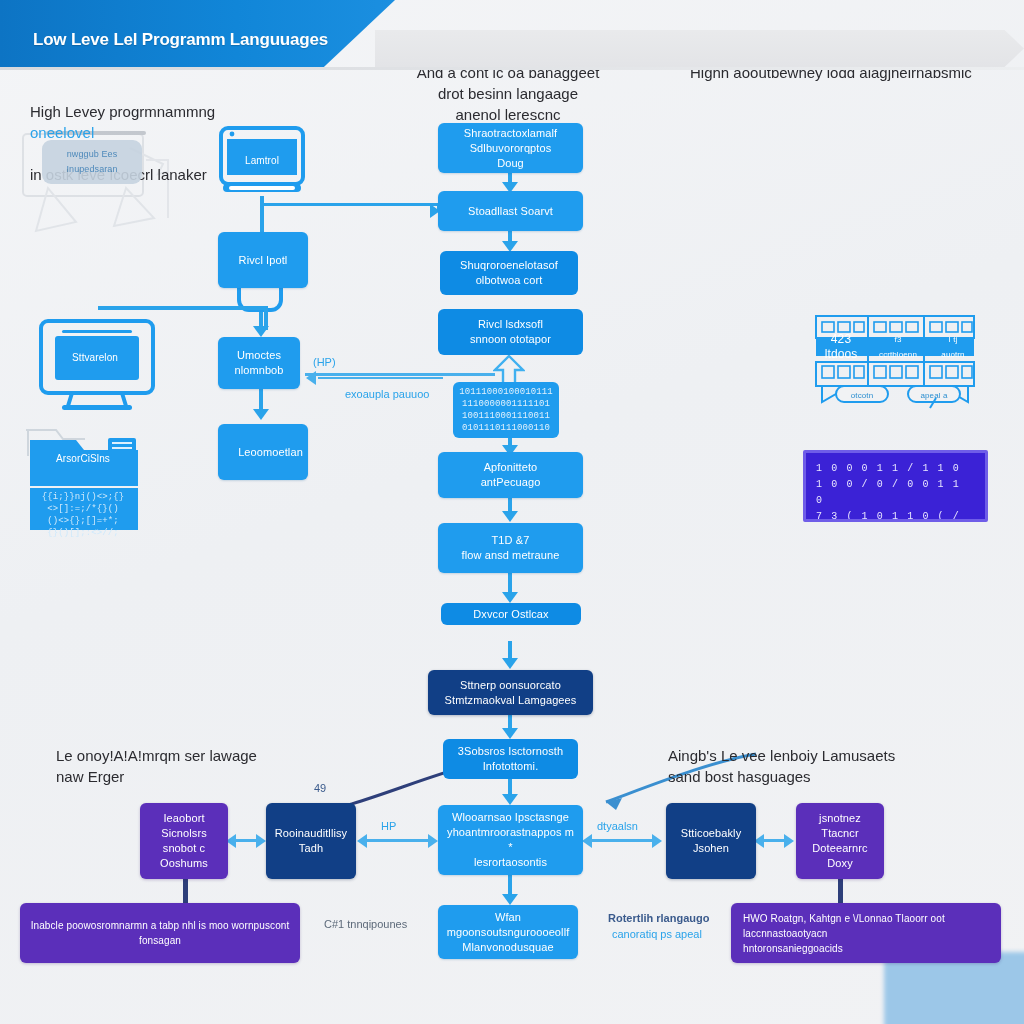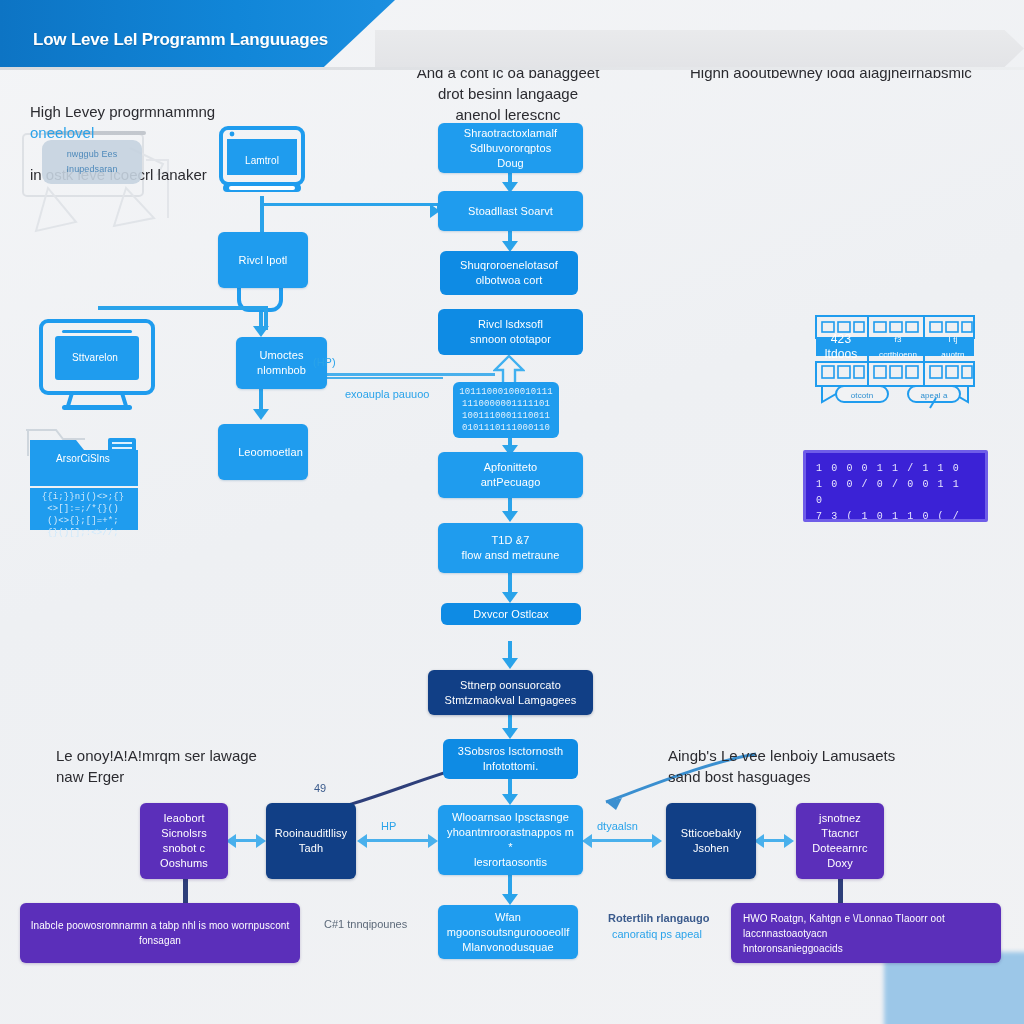--- a/index.html
+++ b/index.html
@@ -178,21 +178,21 @@
   <div class="node n-blue" style="left:218px;top:232px;width:90px;height:56px;">Rivcl Ipotl</div>
 
   <div class="art" style="left:230px;top:286px;">
     <svg width="70" height="34" viewBox="0 0 70 34">
       <path d="M9 0 v14 a10 10 0 0 0 10 10 h22 a10 10 0 0 0 10 -10 V0" fill="none" stroke="#1f9cee" stroke-width="4"></path>
     </svg>
   </div>
   <div class="ln ln-v" style="left:259px;top:312px;height:18px;"></div>
   <div class="arrow a-down" style="left:253px;top:326px;"></div>
 
-  <div class="node n-blue" style="left:236px;top:337px;width:91px;height:52px;">Umoctes nlomnbob</div>
+  <div class="node n-blue" style="left:218px;top:337px;width:82px;height:52px;">Umoctes nlomnbob</div>
 
   <div class="ln ln-v" style="left:259px;top:389px;height:22px;"></div>
   <div class="arrow a-down" style="left:253px;top:409px;"></div>
 
   <div class="node n-blue" style="left:218px;top:424px;width:90px;height:56px;padding-left:23px;">Leoomoetlan</div>
 
   <div class="ln ln-h" style="left:260px;top:203px;width:180px;height:3px;"></div>
   <div class="ln ln-v" style="left:437px;top:203px;height:8px;width:3px;"></div>
   <div class="arrow a-right" style="left:430px;top:204px;border-left-color:#2aa3ea;"></div>
 

